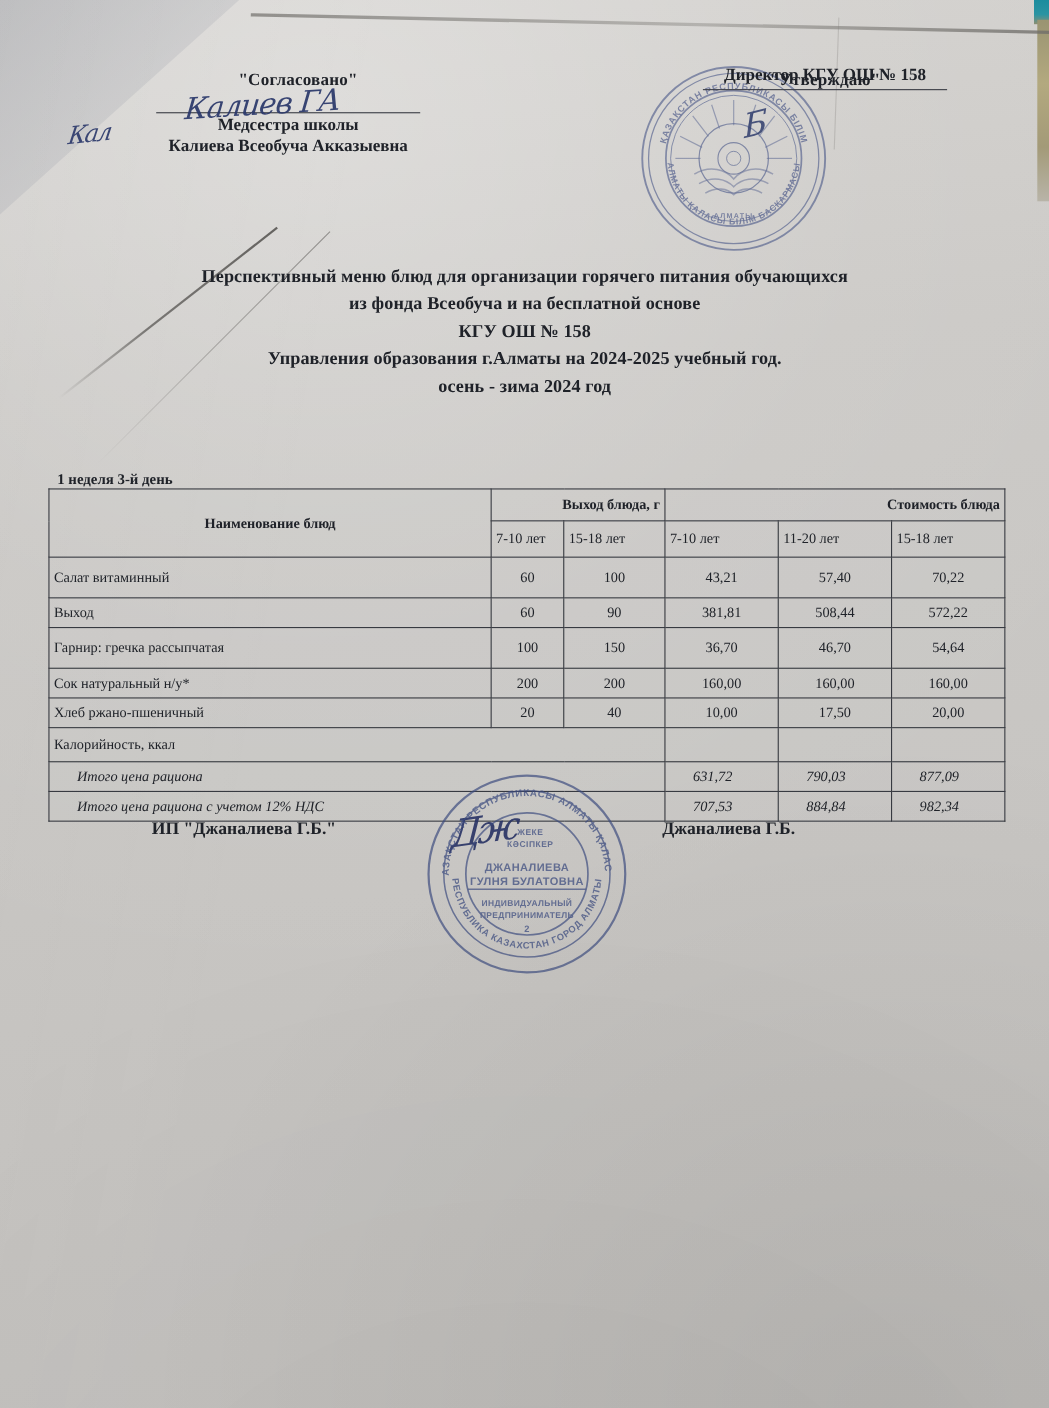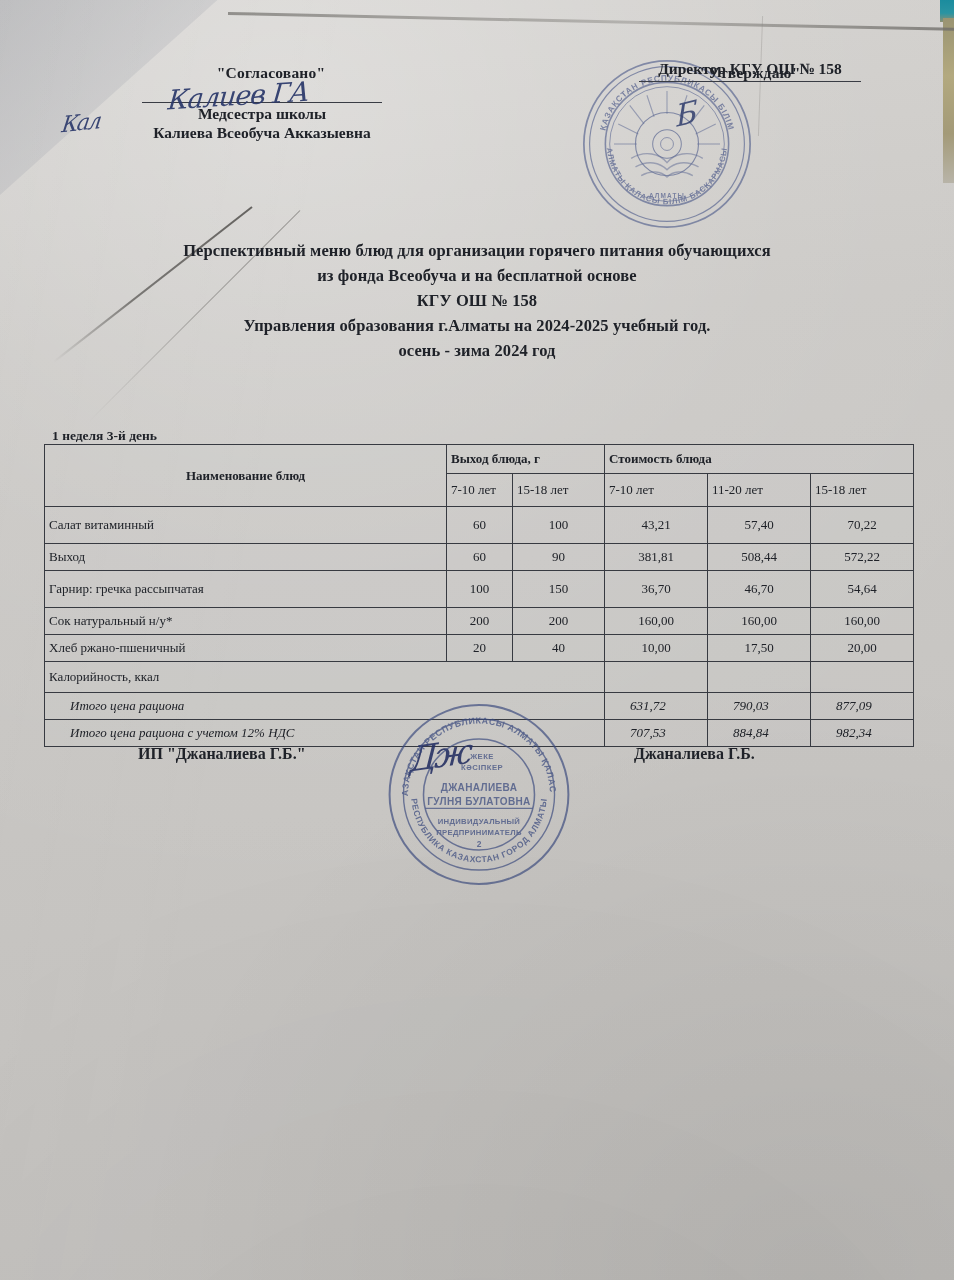--- a/index.html
+++ b/index.html
@@ -266,21 +266,21 @@
     vertical-align: middle;
   }
   col.c-name  { width: 402px; }
   col.c-out1  { width:  66px; }
   col.c-out2  { width:  92px; }
   col.c-pr1   { width: 103px; }
   col.c-pr2   { width: 103px; }
   col.c-pr3   { width: 103px; }
 
   .th-group {
-    text-align: left;
+    text-align: right;
     font-weight: bold;
     height: 24px;
     font-size: 13.5px;
   }
   .th-name {
     text-align: center;
     font-weight: bold;
     font-size: 13.5px;
   }
   .th-age {
@@ -317,21 +317,21 @@
   .footer-left {
     position: absolute;
     left: 138px;
     top: 745px;
     font-size: 16px;
     font-weight: bold;
     white-space: nowrap;
   }
   .footer-right {
     position: absolute;
-    left: 634px;
+    left: 602px;
     top: 745px;
     font-size: 16px;
     font-weight: bold;
     white-space: nowrap;
   }
   .hw-ip {
     left: 410px;
     top: 735px;
     font-size: 34px;
     letter-spacing: -3px;

